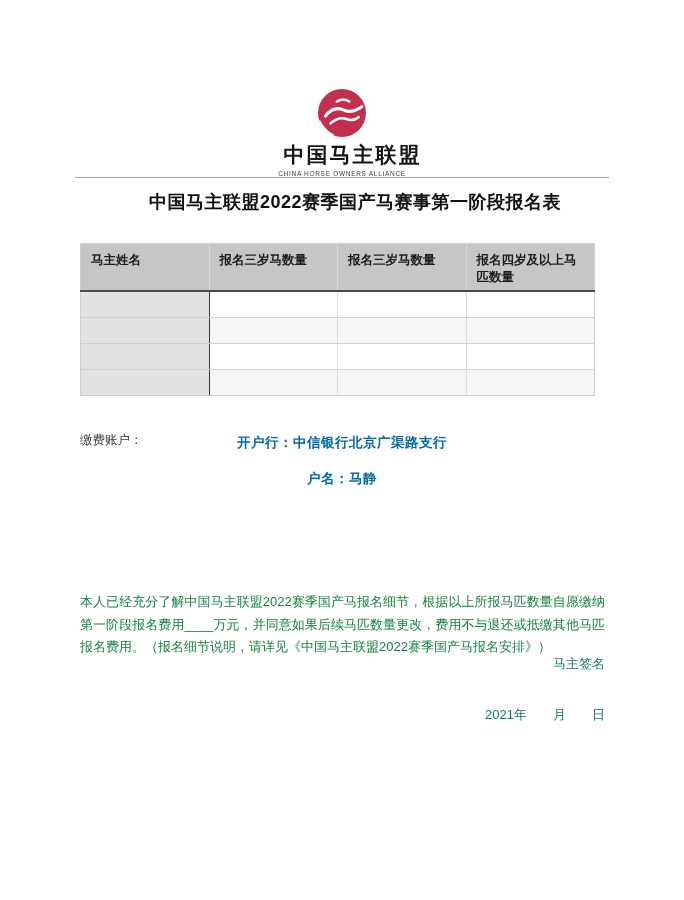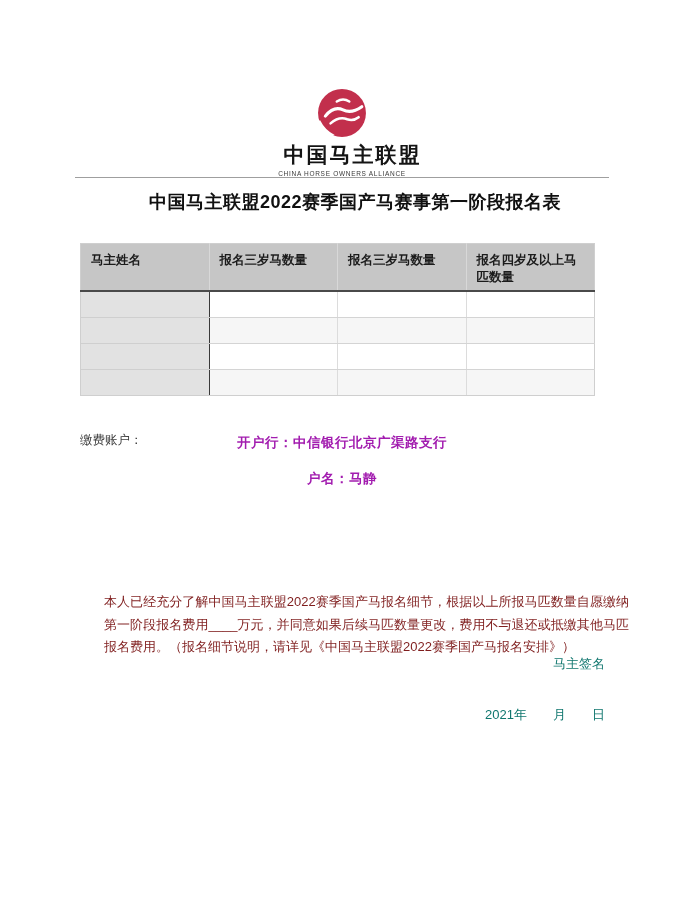--- a/index.html
+++ b/index.html
@@ -81,34 +81,33 @@
   table.reg tr:last-child td { border-bottom:1px solid #cfcfcf; }
 
   
   .payment-label {
     position:absolute; top:406px; left:80px;
     font-size:12.5px; color:#3d3d3d;margin-top:26px;
   }
   .center-bold {
     position:absolute; left:0; width:100%;
     text-align:center;
-    font-size:13.5px; font-weight:700; color:#a21caf;
+    font-size:13.5px; font-weight:700; color:#0369a1;
     letter-spacing:0.5px;
   }
   .bank-line   { top:434px; }
   .name-line   { top:470px; }
   .number-line { top:506px; }
 
   
   .declaration {
     position:absolute; top:591px; left:80px; width:525px;
     font-size:13px; line-height:22.5px;
     text-align:justify;
-    color:#7f1d1d;
-    margin-left:24px;
+    color:#15803d;
   }
   .right-line {
     position:absolute; left:80px; width:525px;
     text-align:right;
     font-size:13px; color:#0f766e;
   }
   .signature-label { top:655px; }
   .date-line       { top:706px; }
 </style>
 </head>

